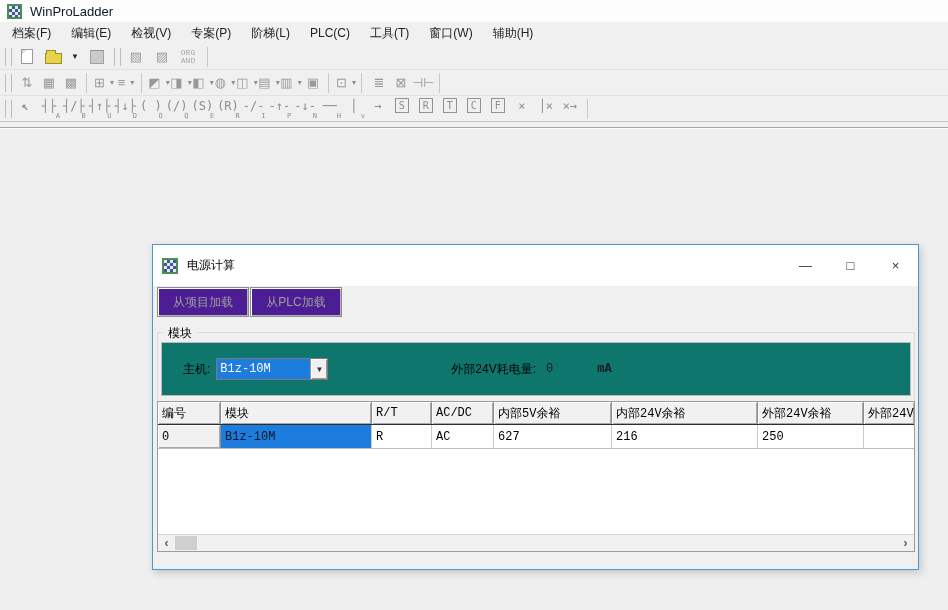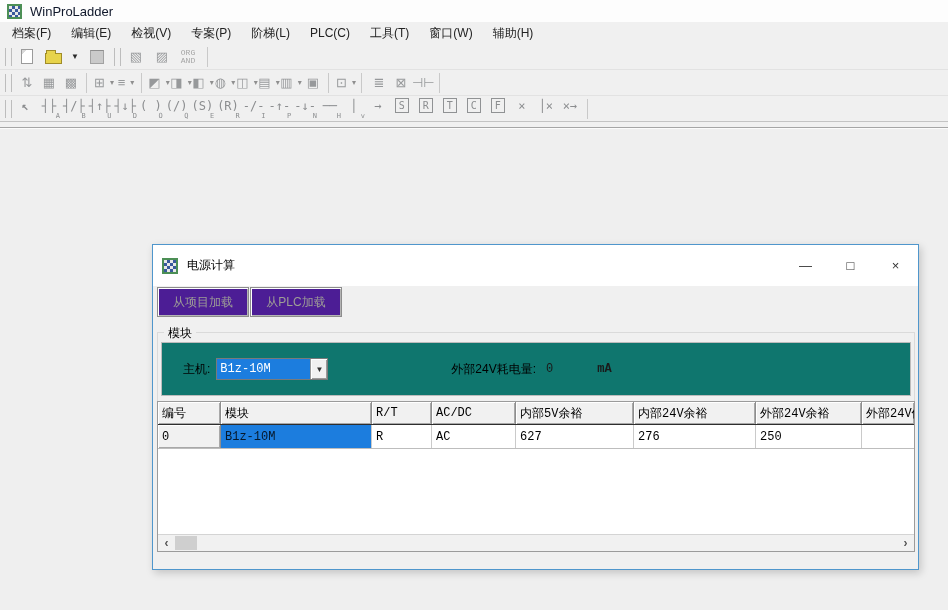--- a/index.html
+++ b/index.html
@@ -91,23 +91,23 @@
   .gh-cell { background: #f1f1f1; border-right: 1px solid #8e8e8e; box-shadow: inset 1px 1px 0 #fff, inset -1px -1px 0 #a8a8a8;
     display: flex; align-items: center; padding-left: 4px; font-family: "Liberation Mono", monospace; font-size: 12px; color: #000; overflow: hidden; white-space: nowrap; }
   .grid-row { display: flex; height: 24px; border-bottom: 1px solid #bdbdbd; }
   .gd-cell { background: #fff; border-right: 1px solid #cacaca; display: flex; align-items: center; padding-left: 4px;
     font-family: "Liberation Mono", monospace; font-size: 12px; color: #000; overflow: hidden; white-space: nowrap; }
   .gd-cell.rowhead { background: #f1f1f1; border-right: 1px solid #8e8e8e; box-shadow: inset 1px 1px 0 #fff, inset -1px -1px 0 #a8a8a8; }
   .gd-cell.selected { background: #1c7dde; color: #06182b; }
   .gh-cell:nth-of-type(1), .gd-cell:nth-of-type(1) { width: 63px; flex: none; }
   .gh-cell:nth-of-type(2), .gd-cell:nth-of-type(2) { width: 151px; flex: none; }
   .gh-cell:nth-of-type(3), .gd-cell:nth-of-type(3) { width: 60px; flex: none; }
-  .gh-cell:nth-of-type(4), .gd-cell:nth-of-type(4) { width: 84px; flex: none; }
+  .gh-cell:nth-of-type(4), .gd-cell:nth-of-type(4) { width: 62px; flex: none; }
   .gh-cell:nth-of-type(5), .gd-cell:nth-of-type(5) { width: 118px; flex: none; }
-  .gh-cell:nth-of-type(6), .gd-cell:nth-of-type(6) { width: 122px; flex: none; }
+  .gh-cell:nth-of-type(6), .gd-cell:nth-of-type(6) { width: 146px; flex: none; }
   .gh-cell:nth-of-type(7), .gd-cell:nth-of-type(7) { width: 106px; flex: none; }
   .gh-cell:nth-of-type(8), .gd-cell:nth-of-type(8) { flex: 1; border-right: none; }
   .grid-rest { flex: 1; background: #fff; }
   .hscroll { height: 17px; background: #f1f1f1; border-top: 1px solid #d4d4d4; position: relative; }
   .sc-arrow { position: absolute; left: 0; top: 0; width: 17px; height: 16px; color: #555; font-size: 12px; font-weight: bold;
     display: flex; align-items: center; justify-content: center; }
   .sc-arrow.right { left: auto; right: 0; }
   .sc-thumb { position: absolute; left: 17px; top: 1px; width: 22px; height: 14px; background: #cfcfcf; }
 </style>
 </head>
@@ -536,21 +536,21 @@
         <div class="gd-cell" data-name="table-cell">
           <span>R</span>
         </div>
         <div class="gd-cell" data-name="table-cell">
           <span>AC</span>
         </div>
         <div class="gd-cell" data-name="table-cell">
           <span>627</span>
         </div>
         <div class="gd-cell" data-name="table-cell">
-          <span>276</span>
+          <span>216</span>
         </div>
         <div class="gd-cell" data-name="table-cell">
           <span>250</span>
         </div>
         <div class="gd-cell" data-name="table-cell">
           <span></span>
         </div>
       </div>
     <div class="grid-rest" data-name="table-empty-area"></div>
     <div class="hscroll" data-name="horizontal-scrollbar">

